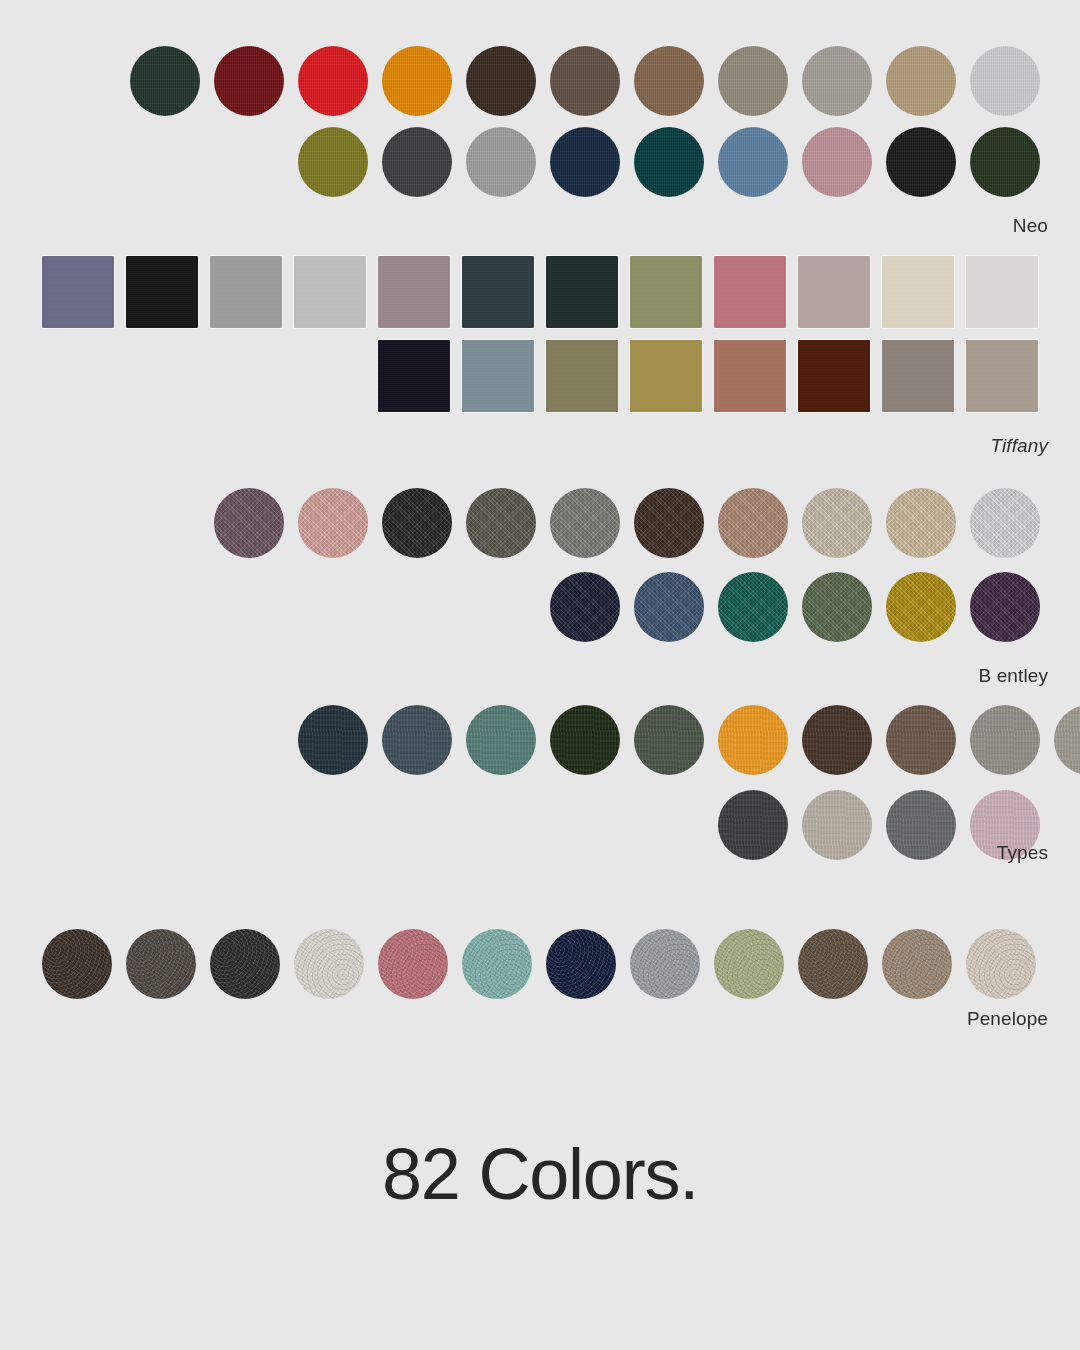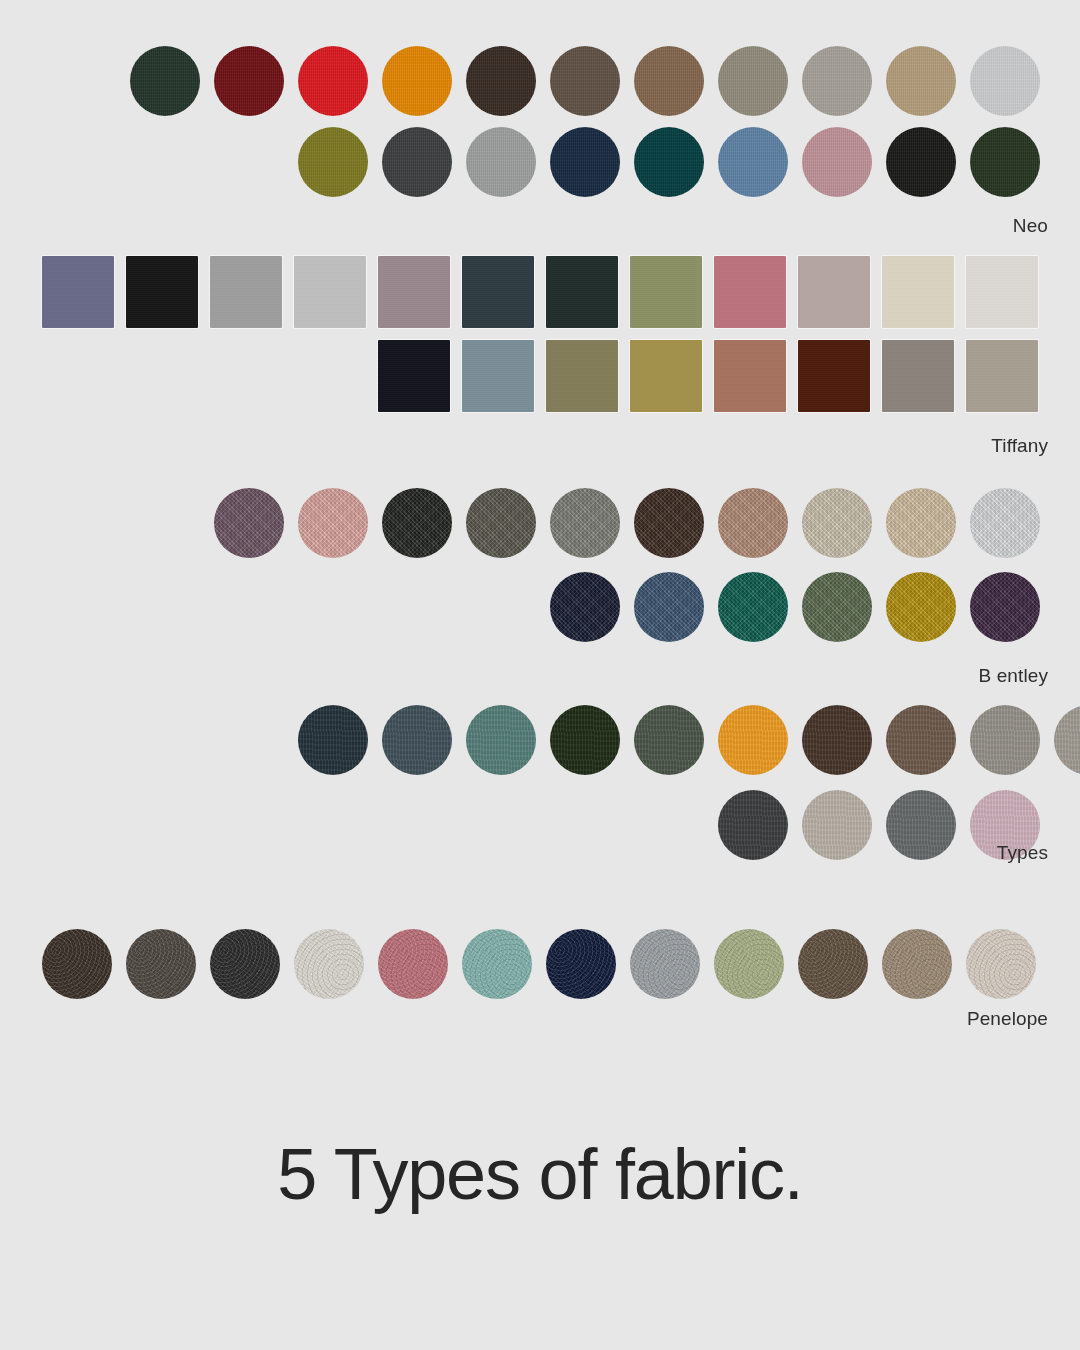--- a/index.html
+++ b/index.html
@@ -181,21 +181,21 @@
       <div class="swatch-row" style="top: 340px; left: 0px; width: 1080px;">
         <div class="swatch square tex-tiffany" title="#15151f" style="left: 378px; background-color: rgb(21, 21, 31);"></div>
         <div class="swatch square tex-tiffany" title="#7a8e97" style="left: 462px; background-color: rgb(122, 142, 151);"></div>
         <div class="swatch square tex-tiffany" title="#827c59" style="left: 546px; background-color: rgb(130, 124, 89);"></div>
         <div class="swatch square tex-tiffany" title="#a2904b" style="left: 630px; background-color: rgb(162, 144, 75);"></div>
         <div class="swatch square tex-tiffany" title="#a6725f" style="left: 714px; background-color: rgb(166, 114, 95);"></div>
         <div class="swatch square tex-tiffany" title="#4d1c0d" style="left: 798px; background-color: rgb(77, 28, 13);"></div>
         <div class="swatch square tex-tiffany" title="#8b837b" style="left: 882px; background-color: rgb(139, 131, 123);"></div>
         <div class="swatch square tex-tiffany" title="#a79e91" style="left: 966px; background-color: rgb(167, 158, 145);"></div>
       </div>
-      <div class="group-label" style="top: 435px;">Tiffany</div>
+      <div class="group-label" style="top: 435px; font-style: italic;">Tiffany</div>
     </div>
     <div class="group">
       <div class="swatch-row" style="top: 488px; left: 0px; width: 1080px;">
         <div class="swatch circle tex-bentley" title="#6d5463" style="left: 214px; background-color: rgb(109, 84, 99);"></div>
         <div class="swatch circle tex-bentley" title="#dfa8a1" style="left: 298px; background-color: rgb(223, 168, 161);"></div>
         <div class="swatch circle tex-bentley" title="#222420" style="left: 382px; background-color: rgb(34, 36, 32);"></div>
         <div class="swatch circle tex-bentley" title="#5a584d" style="left: 466px; background-color: rgb(90, 88, 77);"></div>
         <div class="swatch circle tex-bentley" title="#7f8078" style="left: 550px; background-color: rgb(127, 128, 120);"></div>
         <div class="swatch circle tex-bentley" title="#3c2a20" style="left: 634px; background-color: rgb(60, 42, 32);"></div>
         <div class="swatch circle tex-bentley" title="#b58d77" style="left: 718px; background-color: rgb(181, 141, 119);"></div>
@@ -247,14 +247,14 @@
         <div class="swatch circle tex-penelope" title="#a7b085" style="left: 714px; background-color: rgb(167, 176, 133);"></div>
         <div class="swatch circle tex-penelope" title="#60503f" style="left: 798px; background-color: rgb(96, 80, 63);"></div>
         <div class="swatch circle tex-penelope" title="#9b8974" style="left: 882px; background-color: rgb(155, 137, 116);"></div>
         <div class="swatch circle tex-penelope" title="#d8cec3" style="left: 966px; background-color: rgb(216, 206, 195);"></div>
       </div>
       <div class="group-label" style="top: 1008px;">Penelope</div>
     </div>
   </div>
 
 <div id="headline">
-  <span class="line">5 Types of fabric.</span>
+  <span class="line">82 Colors.</span>
 </div>
 
 </body></html>

